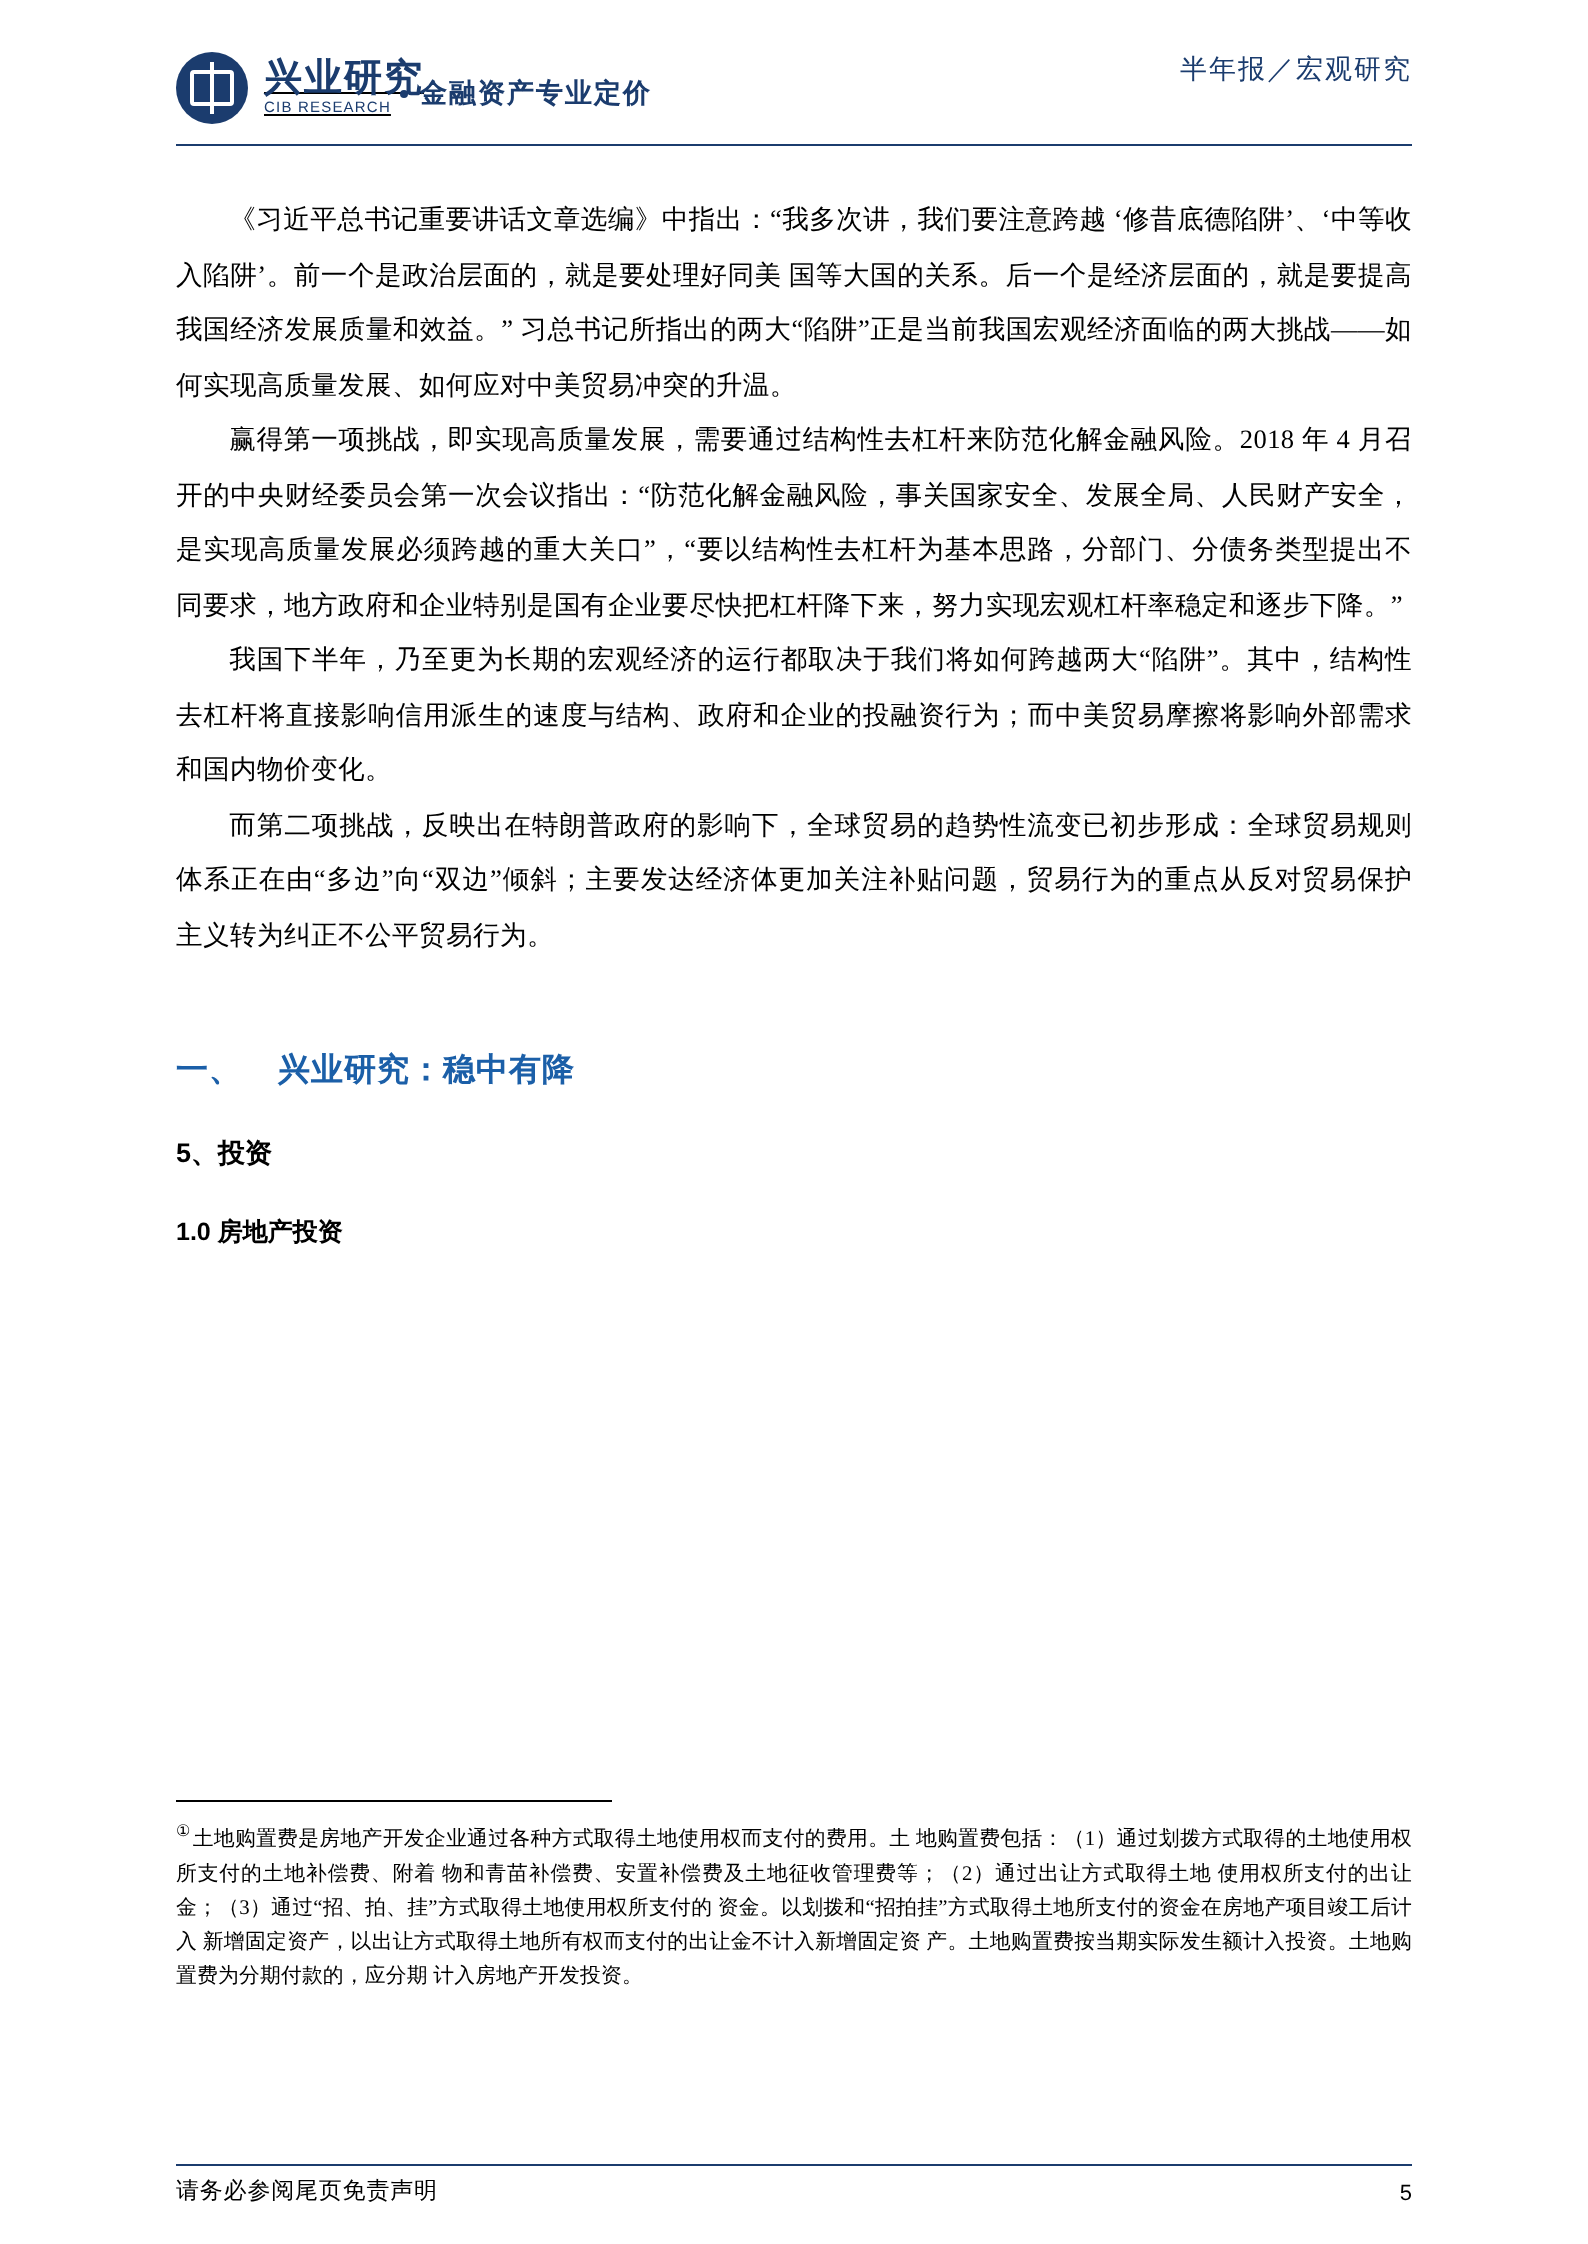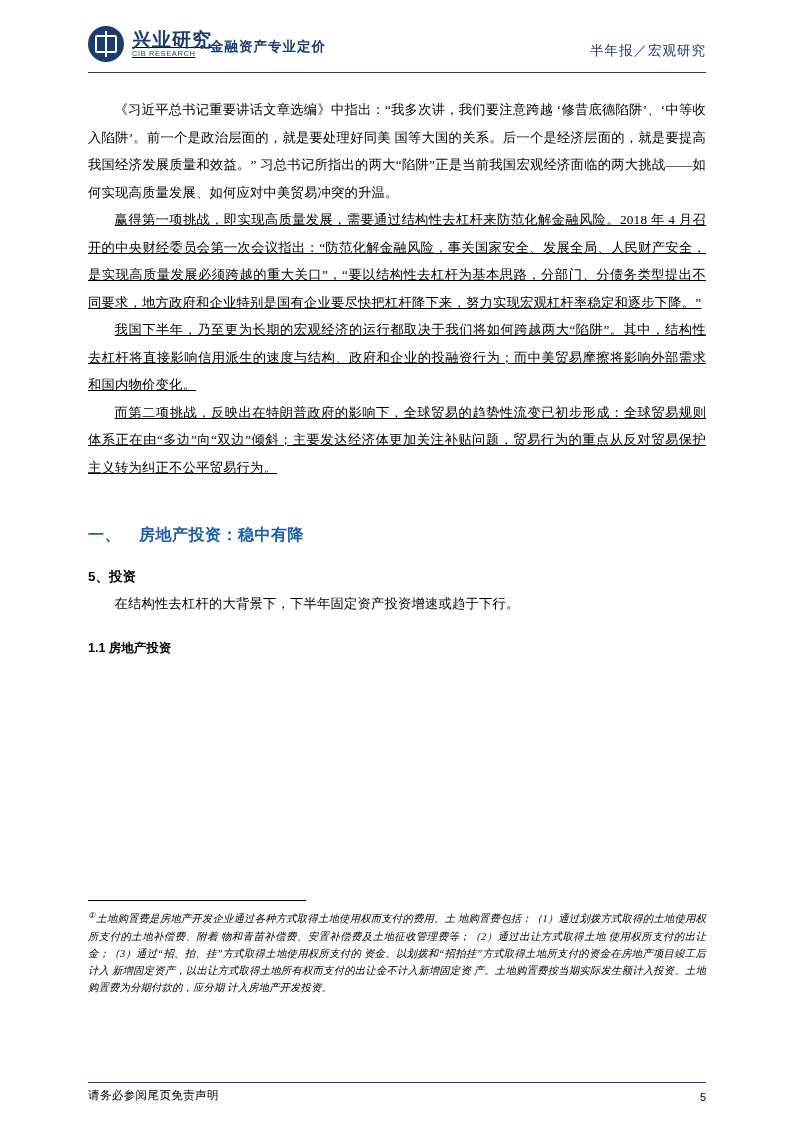--- a/index.html
+++ b/index.html
@@ -101,21 +101,21 @@
     left: 112px;
     top: 19px;
     width: 4px;
     height: 4px;
     background: #1b3c6e;
     border-radius: 50%;
   }
   .header-right {
     position: absolute;
     right: 0;
-    top: 16px;
+    top: 0;
     font-size: 13.5px;
     color: #1b3c6e;
     letter-spacing: 1px;
     white-space: nowrap;
   }
   .header-rule {
     position: absolute;
     left: 88px;
     top: 72px;
     width: 618px;
@@ -134,21 +134,20 @@
     margin: 0 0 0 0;
     font-size: 13.3px;
     line-height: 27.5px;
     text-align: justify;
     text-justify: inter-ideograph;
     text-indent: 2em;
     letter-spacing: 0.2px;
   }
   p.para + p.para {
     margin-top: 0;
-    text-decoration: underline;
   }
   .sec-h1 {
     margin: 44px 0 0 0;
     font-family: "Liberation Sans", sans-serif;
     font-size: 16px;
     font-weight: bold;
     color: #1b5fa8;
     letter-spacing: 0.5px;
   }
   .sec-h1 .num {
@@ -187,21 +186,20 @@
     width: 218px;
     border-top: 0.9px solid #000000;
     margin-bottom: 6px;
   }
   .footnote-text {
     font-size: 10.4px;
     line-height: 17.2px;
     text-align: justify;
     text-justify: inter-ideograph;
     letter-spacing: 0.1px;
-    font-style: italic;
   }
   .footnote-text .fn-mark {
     font-size: 8px;
     vertical-align: super;
     margin-right: 1px;
   }
 
   
   .footer {
     position: absolute;
@@ -248,29 +246,26 @@
   <div class="header-rule"></div>
 
   <div class="content">
 
     <p class="para">《习近平总书记重要讲话文章选编》中指出：“我多次讲，我们要注意跨越 ‘修昔底德陷阱’、‘中等收入陷阱’。前一个是政治层面的，就是要处理好同美 国等大国的关系。后一个是经济层面的，就是要提高我国经济发展质量和效益。” 习总书记所指出的两大“陷阱”正是当前我国宏观经济面临的两大挑战——如 何实现高质量发展、如何应对中美贸易冲突的升温。</p>
     <p class="para">赢得第一项挑战，即实现高质量发展，需要通过结构性去杠杆来防范化解金融风险。2018 年 4 月召开的中央财经委员会第一次会议指出：“防范化解金融风险，事关国家安全、发展全局、人民财产安全，是实现高质量发展必须跨越的重大关口”，“要以结构性去杠杆为基本思路，分部门、分债务类型提出不同要求，地方政府和企业特别是国有企业要尽快把杠杆降下来，努力实现宏观杠杆率稳定和逐步下降。”</p>
     <p class="para">我国下半年，乃至更为长期的宏观经济的运行都取决于我们将如何跨越两大“陷阱”。其中，结构性去杠杆将直接影响信用派生的速度与结构、政府和企业的投融资行为；而中美贸易摩擦将影响外部需求和国内物价变化。</p>
     <p class="para">而第二项挑战，反映出在特朗普政府的影响下，全球贸易的趋势性流变已初步形成：全球贸易规则体系正在由“多边”向“双边”倾斜；主要发达经济体更加关注补贴问题，贸易行为的重点从反对贸易保护主义转为纠正不公平贸易行为。</p>
 
     <div class="sec-h1">
-      <span class="num">一、</span><span>房地产投资：稳中有降</span>
+      <span class="num">一、</span><span>兴业研究：稳中有降</span>
     </div>
 
     <div class="sec-h2">5、投资</div>
-    <div class="after-h">
-      <p class="para">在结构性去杠杆的大背景下，下半年固定资产投资增速或趋于下行。</p>
-    </div>
-
-    <div class="sec-h3">1.1  房地产投资</div>
+
+    <div class="sec-h3">1.0  房地产投资</div>
   </div>
 
   <div class="footnote">
     <div class="footnote-rule"></div>
     <div class="footnote-text"><span class="fn-mark">①</span><span>土地购置费是房地产开发企业通过各种方式取得土地使用权而支付的费用。土 地购置费包括：（1）通过划拨方式取得的土地使用权所支付的土地补偿费、附着 物和青苗补偿费、安置补偿费及土地征收管理费等；（2）通过出让方式取得土地 使用权所支付的出让金；（3）通过“招、拍、挂”方式取得土地使用权所支付的 资金。以划拨和“招拍挂”方式取得土地所支付的资金在房地产项目竣工后计入 新增固定资产，以出让方式取得土地所有权而支付的出让金不计入新增固定资 产。土地购置费按当期实际发生额计入投资。土地购置费为分期付款的，应分期 计入房地产开发投资。</span></div>
   </div>
 
   <div class="footer">
     <div class="footer-rule"></div>
     <div class="footer-row">

